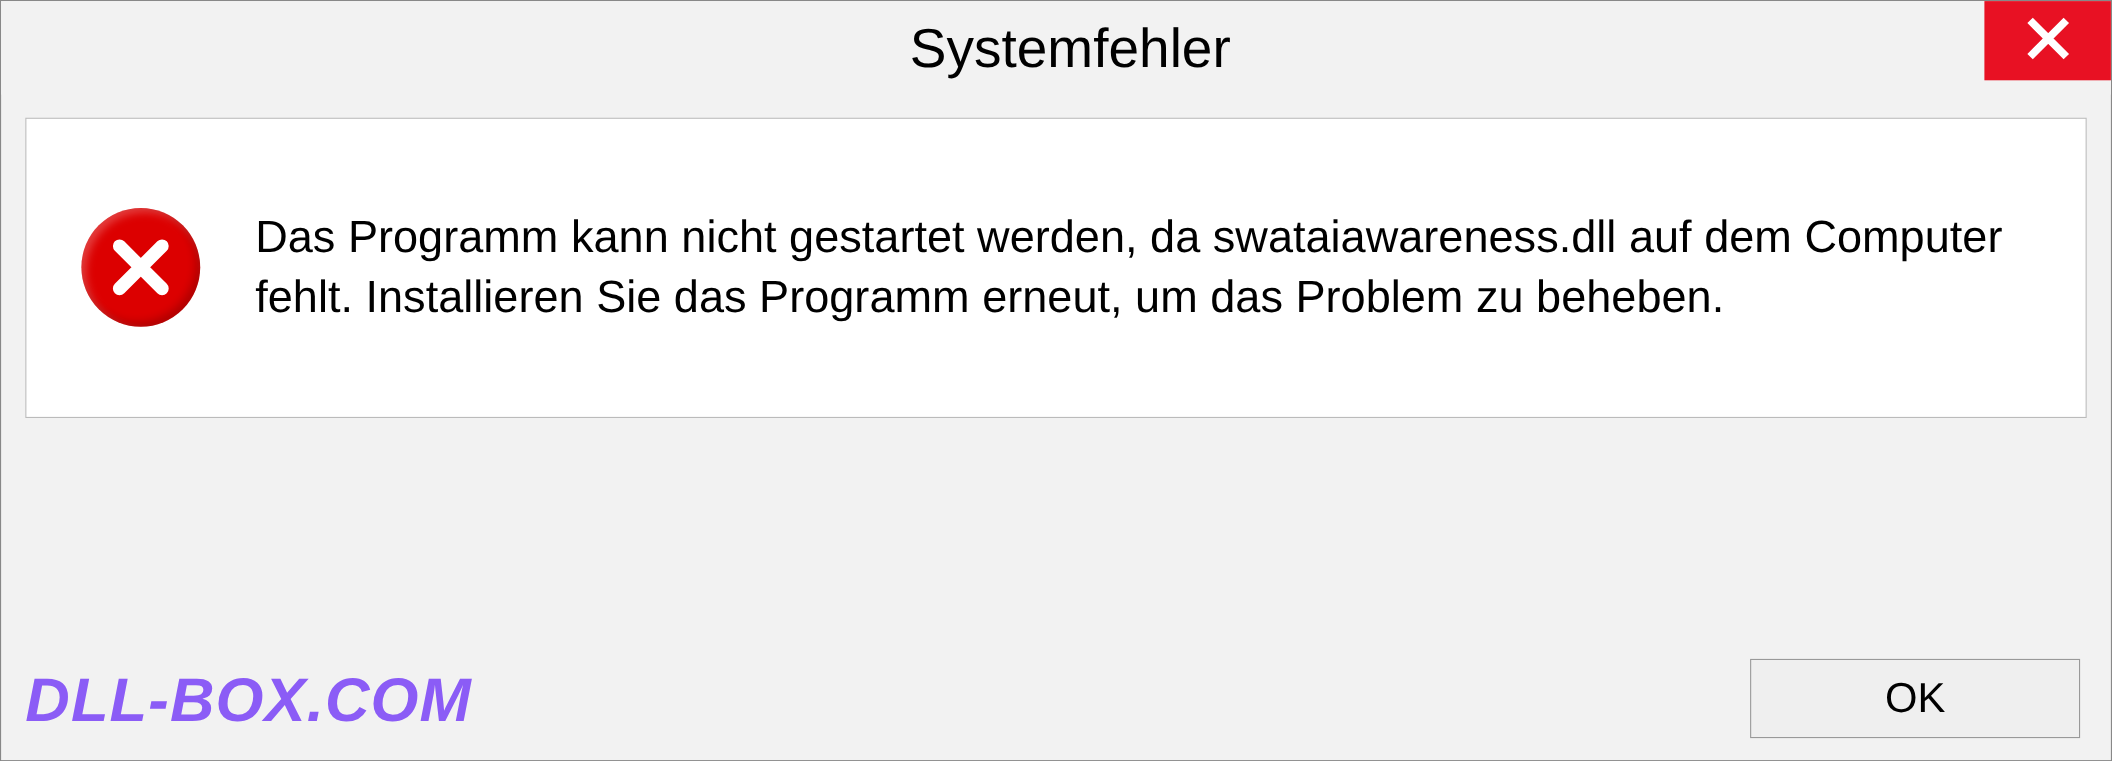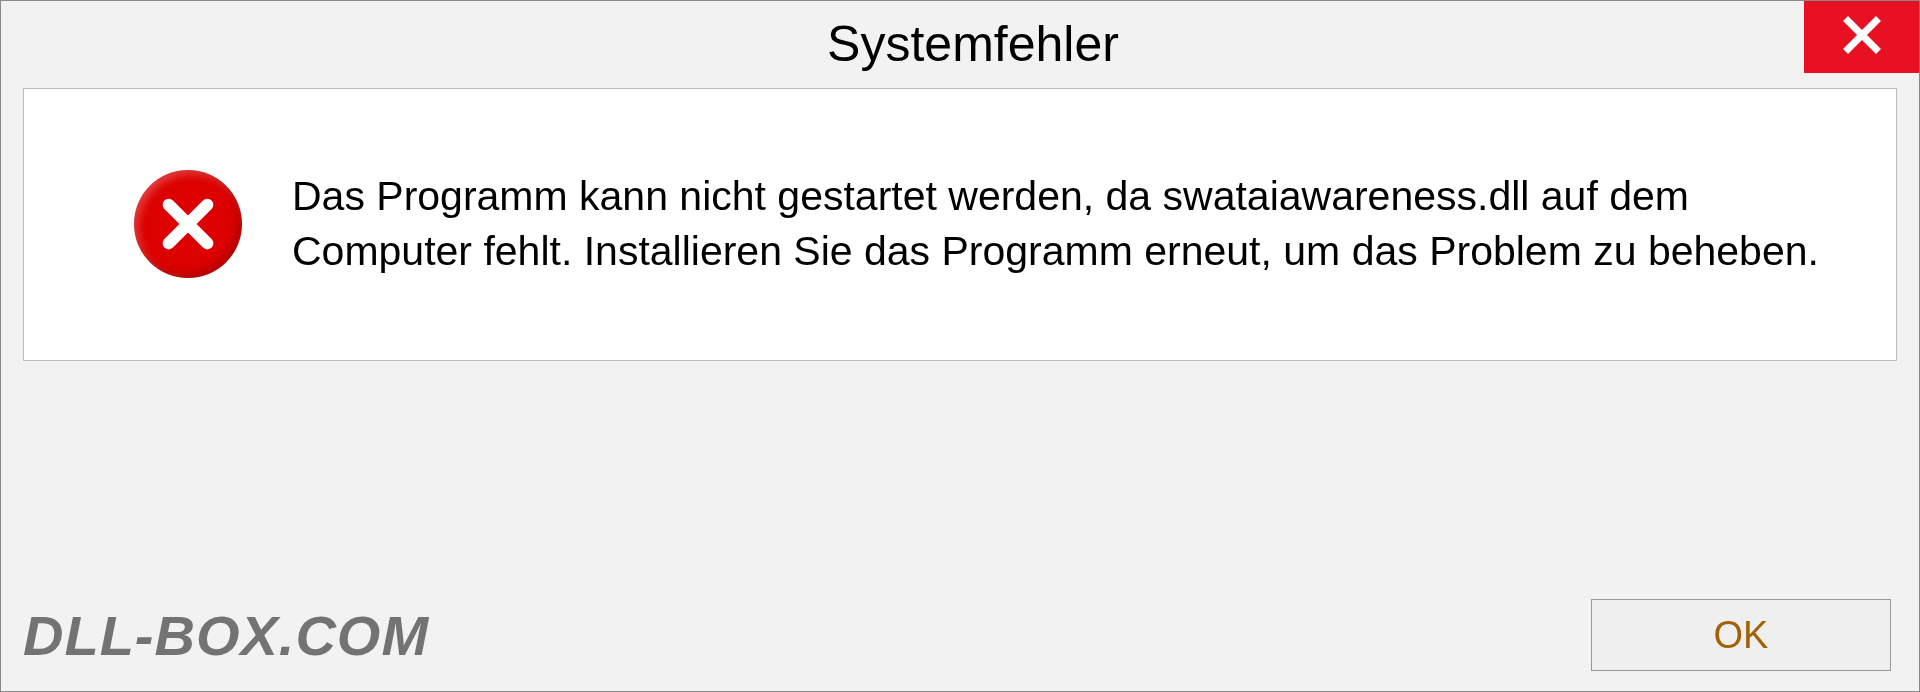--- a/index.html
+++ b/index.html
@@ -39,24 +39,24 @@
       display: flex;
       align-items: center;
       justify-content: center;
       cursor: pointer;
     }
     .close-btn svg {
       width: 42px;
       height: 42px;
     }
     .content-box {
-      margin: 2px 22px;
+      margin: 21px 22px;
       background: #fff;
       border: 1px solid #bbb;
-      padding: 80px 60px 80px 110px;
+      padding: 80px 60px 80px 50px;
       display: flex;
       align-items: center;
       gap: 50px;
     }
     .error-icon-circle {
       width: 108px;
       height: 108px;
       border-radius: 50%;
       background: #dc0000;
       display: flex;
@@ -82,31 +82,31 @@
       right: 0;
       padding: 0 28px 0 22px;
       display: flex;
       justify-content: space-between;
       align-items: center;
     }
     .watermark {
       font-size: 56px;
       font-weight: 800;
       font-style: italic;
-      color: #737373;
+      color: #8b5cf6;
       letter-spacing: 1px;
       font-family: Arial, sans-serif;
     }
     .ok-btn {
       width: 300px;
       height: 72px;
       background: #efefef;
       border: 1px solid #999;
       font-size: 38px;
-      color: #a16207;
+      color: #000000;
       cursor: pointer;
       font-family: inherit;
     }
   </style>
 </head>
 <body>
 
 <div class="titlebar">
   <div class="title">Systemfehler</div>
   <div class="close-btn">

